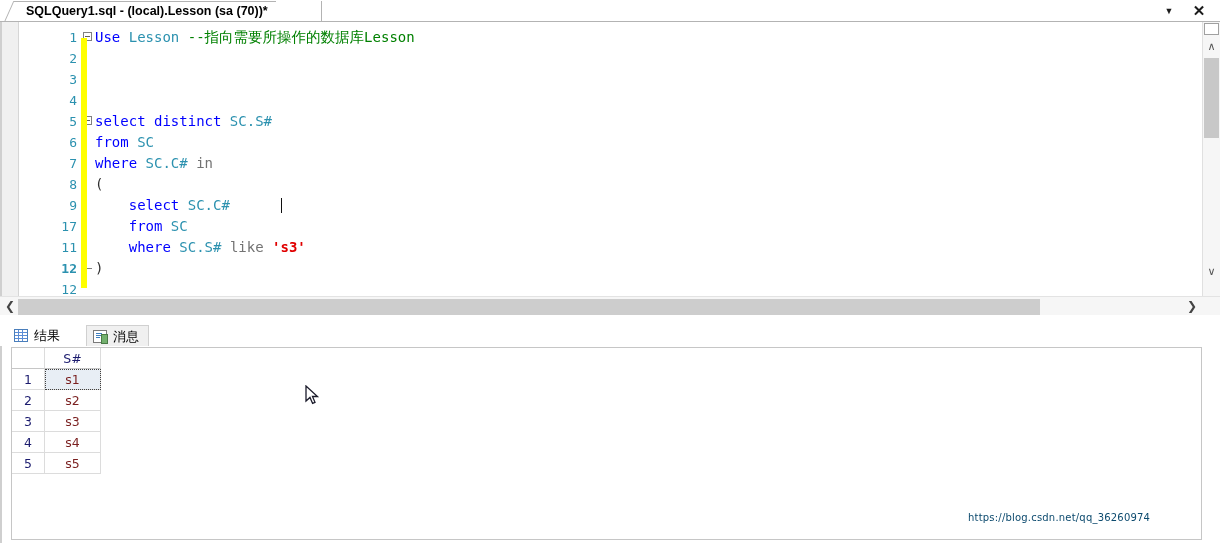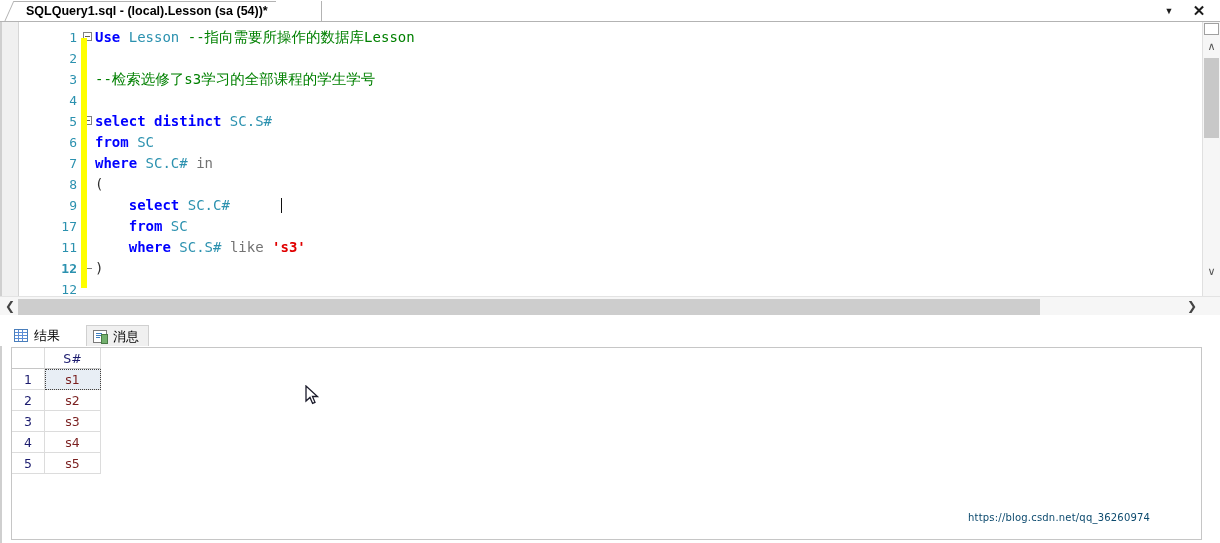--- a/index.html
+++ b/index.html
@@ -146,21 +146,21 @@
   }
   .codeline {
     position: absolute;
     left: 0;
     white-space: pre;
     font-family: "DejaVu Sans Mono", monospace;
     font-size: 14px;
     line-height: 21px;
     letter-spacing: 0px;
   }
-  .kw  { color: #0000ff; font-weight: bold; }
+  .kw  { color: #0000ff; font-weight: normal; }
   .id  { color: #2b91af; }
   .cm  { color: #008000; }
   .st  { color: #e00000; font-weight: bold; }
   .op  { color: #737373; }
   .pn  { color: #303030; }
   .cjk { font-family: "DejaVu Sans", sans-serif; font-size: 14.5px; }
 
   .fold {
     position: absolute;
     width: 9px; height: 9px;
@@ -401,21 +401,21 @@
     pointer-events: none;
   }
 </style>
 </head>
 <body>
 
 <div id="app">
 
   <div id="tabstrip">
     <div id="doc-tab">
-      <span>SQLQuery1.sql - (local).Lesson (sa (54))*</span>
+      <span>SQLQuery1.sql - (local).Lesson (sa (70))*</span>
     </div>
     <div id="tab-right-border"></div>
     <div id="tabstrip-underline"></div>
     <div class="win-btn" id="tab-dropdown-btn">▼</div>
     <div class="win-btn" id="tab-close-btn">✕</div>
   </div>
 
   <div id="editor-pane">
     <div id="editor-left-strip"></div>
     <div id="editor-inner">
@@ -438,21 +438,20 @@
           <div class="fold" style="left: 2px; top: 10px;"></div>
           <div class="fold-tick" style="left: 4px; top: 49px; height: 16px;"></div>
           <div class="fold" style="left: 2px; top: 94px;"></div>
           <div class="fold-end" style="left: 3px; top: 246px;"></div>
         </div>
       <div id="change-bar"></div>
       <div id="codearea">
         <div id="caret" style="top: 176px; left: 186px;"></div>
       <div class="codeline" style="top: 5px;"><span class="kw">Use </span><span class="id">Lesson </span><span class="cm">--</span><span class="cm cjk">指向需要所操作的数据库</span><span class="cm">Lesson</span></div>
           <div class="codeline" style="top: 26px;"></div>
-          <div class="codeline" style="top: 47px;"><span class="cm">--</span><span class="cm cjk">检索选修了</span><span class="cm">s3</span><span class="cm cjk">学习的全部课程的学生学号</span></div>
           <div class="codeline" style="top: 68px;"></div>
           <div class="codeline" style="top: 89px;"><span class="kw">select distinct </span><span class="id">SC.S#</span></div>
           <div class="codeline" style="top: 110px;"><span class="kw">from </span><span class="id">SC</span></div>
           <div class="codeline" style="top: 131px;"><span class="kw">where </span><span class="id">SC.C# </span><span class="op">in</span></div>
           <div class="codeline" style="top: 152px;"><span class="pn">(</span></div>
           <div class="codeline" style="top: 173px;"><span class="kw">    select </span><span class="id">SC.C#</span></div>
           <div class="codeline" style="top: 194px;"><span class="kw">    from </span><span class="id">SC</span></div>
           <div class="codeline" style="top: 215px;"><span class="kw">    where </span><span class="id">SC.S# </span><span class="op">like </span><span class="st">'s3'</span></div>
           <div class="codeline" style="top: 236px;"><span class="pn">)</span></div>
           <div class="codeline" style="top: 257px;"></div>

